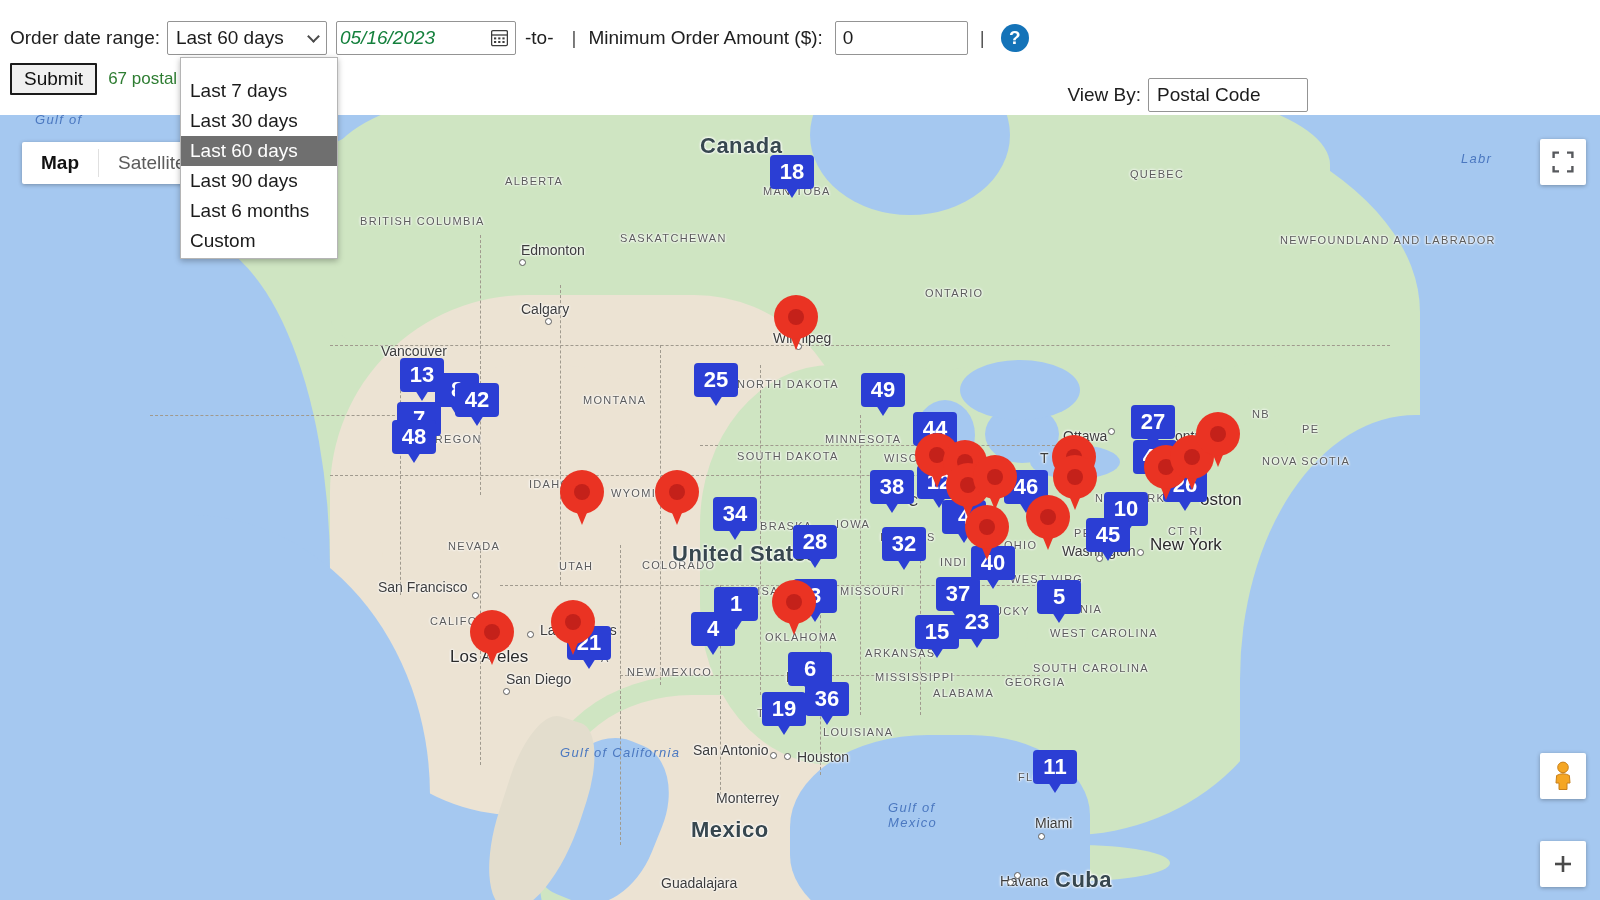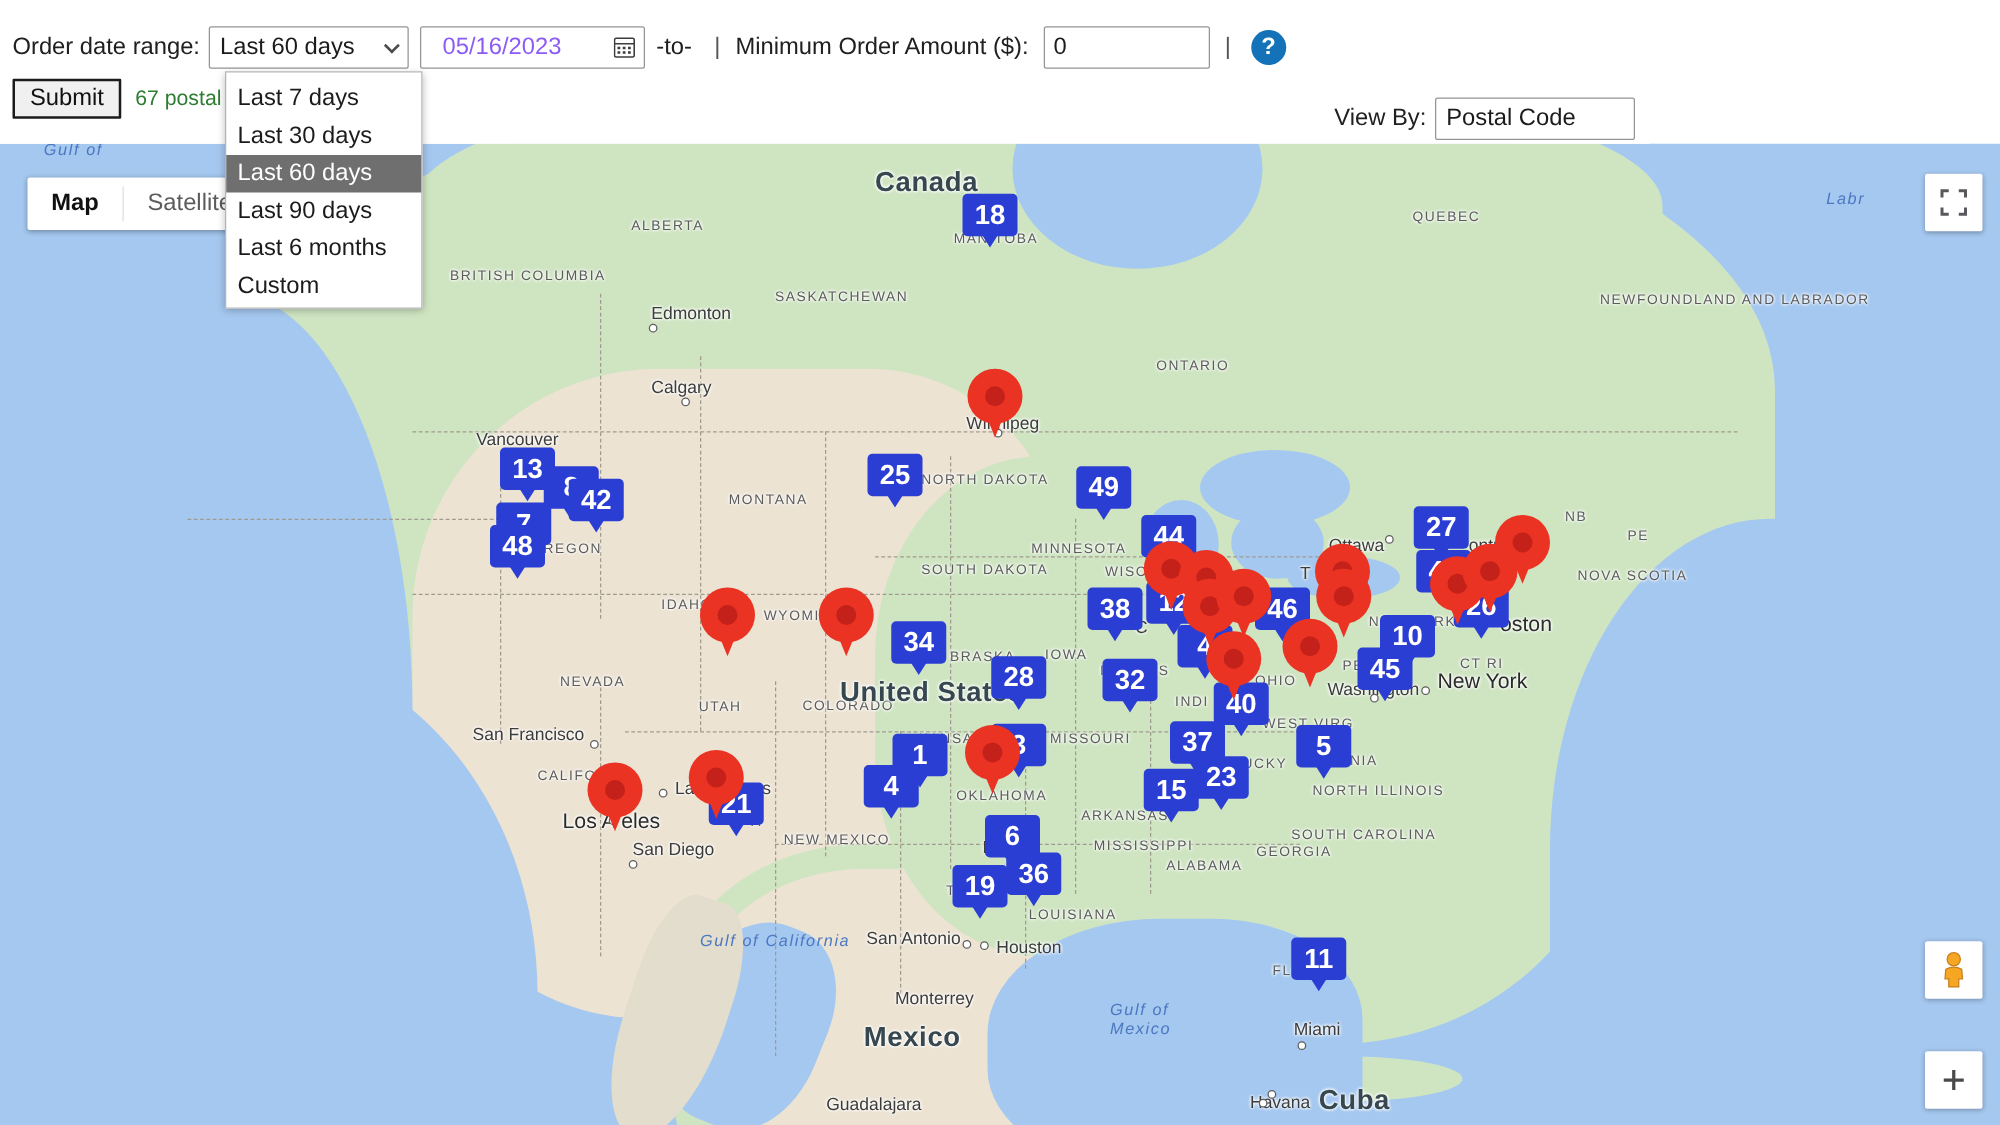--- a/index.html
+++ b/index.html
@@ -55,24 +55,25 @@
   }
   .date-box {
     position: relative;
     display: inline-flex;
     align-items: center;
     height: 34px;
     width: 180px;
     border: 1px solid #949494;
     background: #ffffff;
     border-radius: 2px;
-    padding: 0 30px 0 17px;
-    font-size: 19px;
-    color: #8b5cf6;
+    padding: 0 30px 0 3px;
+    font-size: 19px;
+    color: #15803d;
     margin-left: 9px;
+    font-style: italic;
   }
   .cal-ico {
     position: absolute;
     right: 7px; top: 50%;
     margin-top: -9px;
     width: 17px; height: 18px;
   }
   .tomark {
     font-size: 19px;
     color: #202020;
@@ -161,21 +162,21 @@
 
   
   #dropdown-list {
     position: absolute;
     left: 180px; top: 57px;
     width: 158px;
     background: #ffffff;
     border: 1px solid #b5b5b5;
     box-shadow: 0 2px 6px rgba(0,0,0,0.28);
     z-index: 300;
-    padding: 6px 0 2px 0;
+    padding: 18px 0 2px 0;
   }
   .dd-opt {
     font-size: 19px;
     color: #1b1b1b;
     padding: 2px 9px 3px 9px;
     line-height: 25px;
     cursor: pointer;
     white-space: nowrap;
   }
   .dd-opt.selected {
@@ -474,21 +475,21 @@
       <div class="maplbl " style="left: 836px; top: 403px;">IOWA</div>
       <div class="maplbl " style="left: 880px; top: 416px;">ILLINOIS</div>
       <div class="maplbl " style="left: 940px; top: 441px;">INDI</div>
       <div class="maplbl " style="left: 1004px; top: 424px;">OHIO</div>
       <div class="maplbl " style="left: 430px; top: 500px;">CALIFORNIA</div>
       <div class="maplbl " style="left: 735px; top: 470px;">KANSAS</div>
       <div class="maplbl " style="left: 840px; top: 470px;">MISSOURI</div>
       <div class="maplbl " style="left: 986px; top: 490px;">TUCKY</div>
       <div class="maplbl " style="left: 1010px; top: 458px;">WEST VIRG</div>
       <div class="maplbl " style="left: 1080px; top: 488px;">NIA</div>
-      <div class="maplbl " style="left: 1050px; top: 512px;">NORTH ILLINOIS</div>
+      <div class="maplbl " style="left: 1050px; top: 512px;">WEST CAROLINA</div>
       <div class="maplbl " style="left: 1033px; top: 547px;">SOUTH CAROLINA</div>
       <div class="maplbl " style="left: 765px; top: 516px;">OKLAHOMA</div>
       <div class="maplbl " style="left: 865px; top: 532px;">ARKANSAS</div>
       <div class="maplbl " style="left: 875px; top: 556px;">MISSISSIPPI</div>
       <div class="maplbl " style="left: 933px; top: 572px;">ALABAMA</div>
       <div class="maplbl " style="left: 1005px; top: 561px;">GEORGIA</div>
       <div class="maplbl " style="left: 823px; top: 611px;">LOUISIANA</div>
       <div class="maplbl " style="left: 627px; top: 551px;">NEW MEXICO</div>
       <div class="maplbl " style="left: 601px; top: 537px;">A</div>
       <div class="maplbl " style="left: 1018px; top: 656px;">FLO</div>

